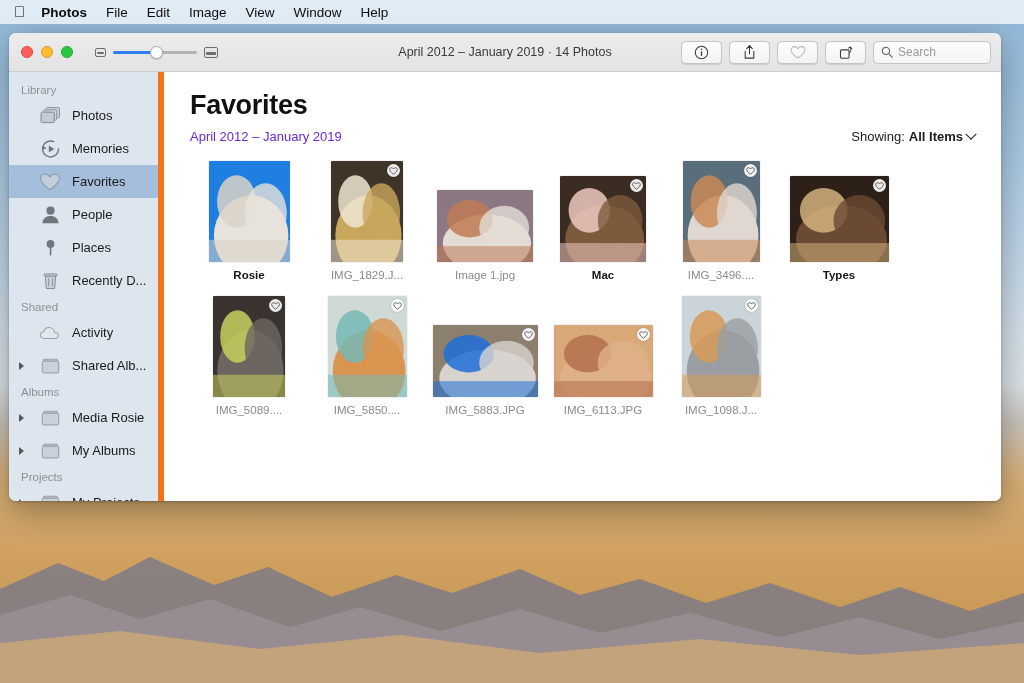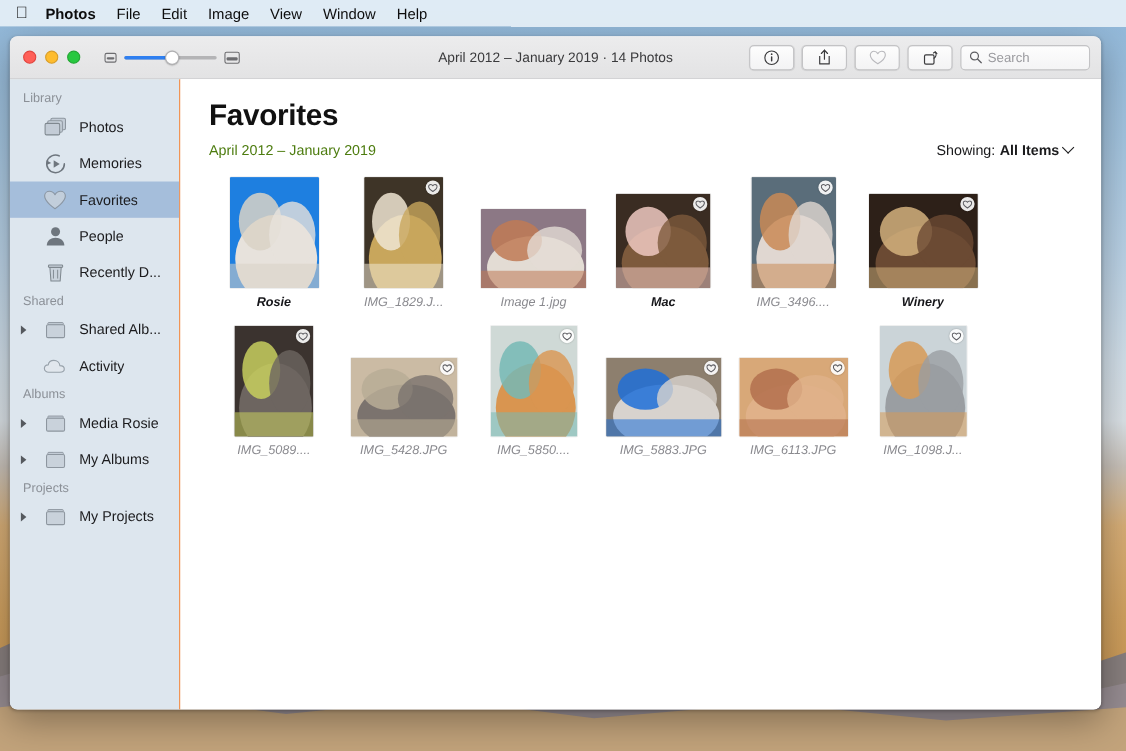--- a/index.html
+++ b/index.html
@@ -30,21 +30,21 @@
     display: flex; align-items: center;
     padding-left: 14px;
     font-size: 13.5px; color: #0d0d0d;
     z-index: 40;
   }
   #menubar .apple { margin-right: 16px; font-size: 15px; line-height: 1; position: relative; top: -1px; }
   #menubar .mi { margin-right: 19px; white-space: nowrap; }
   #menubar .mi.app { font-weight: bold; }
   
   #window {
-    position: absolute; left: 9px; top: 33px; width: 992px; height: 612px;
+    position: absolute; left: 9px; top: 33px; width: 992px; height: 468px;
     background: #ffffff;
     border-radius: 7px;
     box-shadow: 0 10px 34px rgba(0,0,0,0.33), 0 1px 3px rgba(0,0,0,0.24);
     overflow: hidden;
     display: flex; flex-direction: column;
     z-index: 20;
   }
   
   #toolbar {
     height: 39px; flex: 0 0 39px;
@@ -99,21 +99,21 @@
     border: .5px solid #c3c3c5;
     display: flex; align-items: center; gap: 5px; padding: 0 7px;
   }
   #searchbox .ph { font-size: 12px; color: #9a9a9e; }
   
   #body { flex: 1; display: flex; min-height: 0; }
   
   #sidebar {
     width: 155px; flex: 0 0 155px;
     background: #dde6ee;
-    border-right: 1px solid #f97316;
+    border-right: 6px solid #f97316;
     padding-top: 8px;
     overflow: hidden;
     font-size: 13px;
   }
   .sb-group {
     font-size: 11.5px; color: #8b9097; font-weight: 400;
     padding: 4px 0 3px 12px;
   }
   .sb-item {
     height: 33px; display: flex; align-items: center;
@@ -128,21 +128,21 @@
   .tri {
     width: 0; height: 0;
     border-left: 5px solid #55595e;
     border-top: 4px solid transparent;
     border-bottom: 4px solid transparent;
   }
   
   #content { flex: 1; background: #ffffff; overflow: hidden; position: relative; padding: 0 26px; }
   #page-title { font-size: 27px; font-weight: bold; color: #111; margin-top: 18px; letter-spacing: -0.3px; }
   #subhead-row { display: flex; align-items: flex-end; justify-content: space-between; margin-top: 8px; }
-  #date-range { font-size: 13px; color: #4d7c0f; }
+  #date-range { font-size: 13px; color: #6d28d9; }
   #showing { font-size: 13px; color: #1b1b1d; display: flex; align-items: center; gap: 4px; }
   #showing .val { font-weight: 700; }
   .chev { display: inline-block; width: 8px; height: 8px; border-right: 1.6px solid #1b1b1d; border-bottom: 1.6px solid #1b1b1d; transform: rotate(45deg) translate(-2px,-2px); }
 
   #grid { margin-top: 17px; display: flex; flex-wrap: wrap; gap: 0; }
   .cell {
     width: 118px; height: 135px;
     display: flex; flex-direction: column; align-items: center; justify-content: flex-start;
   }
   .thumb-wrap { position: relative; display: flex; align-items: flex-end; height: 101px; }
@@ -153,21 +153,21 @@
   }
   .fav-badge {
     position: absolute; top: 3px; right: 3px;
     width: 13px; height: 13px; border-radius: 50%;
     background: rgba(255,255,255,0.90);
     display: flex; align-items: center; justify-content: center;
     box-shadow: 0 0 1.5px rgba(0,0,0,0.35);
   }
   .fav-badge svg { display: block; }
   .cap { font-size: 11.5px; margin-top: 7px; max-width: 112px;
-         overflow: hidden; text-overflow: ellipsis; white-space: nowrap; font-style: italic; }
+         overflow: hidden; text-overflow: ellipsis; white-space: nowrap; }
   .cap.named { color: #16161a; font-weight: bold; }
   .cap.file  { color: #8a8a8f; }
 </style>
 </head>
 <body>
 
 <div id="desktop">
   <svg id="mountains" viewBox="0 0 1024 160" preserveAspectRatio="none">
     <path d="M0,66 L58,40 L104,58 L150,34 L214,62 L268,44 L332,74 L396,52 L452,70 L520,46 L580,72 L640,56 L706,80 L770,60 L840,84 L900,64 L970,88 L1024,70 L1024,160 L0,160 Z" fill="#7d7a85" opacity="0.85"></path>
     <path d="M0,92 L70,72 L140,96 L210,76 L290,104 L360,84 L440,108 L520,86 L600,110 L690,90 L780,114 L860,94 L940,116 L1024,98 L1024,160 L0,160 Z" fill="#9a9096" opacity="0.8"></path>
@@ -287,57 +287,67 @@
         <span class="disc"></span>
         <span class="ico">
           <svg width="21" height="20" viewBox="0 0 22 21">
             <circle cx="11" cy="6" r="4.3" fill="#6e767e"></circle>
             <path d="M2.6 19.2 C2.6 14.3 6.4 11.6 11 11.6 C15.6 11.6 19.4 14.3 19.4 19.2 Z" fill="#6e767e"></path>
           </svg>
         </span>
         <span class="lbl">People</span>
       </div>
 
+      <div class="sb-item">
+        <span class="disc"></span>
+        <span class="ico">
+          <svg width="21" height="20" viewBox="0 0 22 21">
+            <circle cx="11" cy="6.3" r="4.1" fill="#6e767e"></circle>
+            <rect x="10.2" y="9.4" width="1.7" height="9" rx="0.8" fill="#6e767e"></rect>
+          </svg>
+        </span>
+        <span class="lbl">Places</span>
+      </div>
 
 
       <div class="sb-item">
         <span class="disc"></span>
         <span class="ico">
           <svg width="21" height="20" viewBox="0 0 22 21">
             <path d="M5.6 5.2 L6.6 18.4 L15.4 18.4 L16.4 5.2 Z" fill="#cad3dc" stroke="#7f888f" stroke-width="1"></path>
             <rect x="4.2" y="3.1" width="13.6" height="2.2" rx="0.9" fill="#cad3dc" stroke="#7f888f" stroke-width="1"></rect>
             <path d="M9 7.6 L9 16 M13 7.6 L13 16" stroke="#7f888f" stroke-width="0.9"></path>
           </svg>
         </span>
         <span class="lbl">Recently D...</span>
       </div>
 
       <div class="sb-group">Shared</div>
 
       <div class="sb-item">
+        <span class="disc"></span>
+        <span class="ico">
+          <svg width="22" height="18" viewBox="0 0 23 19">
+            <path d="M5.4 15.2 C3.1 15.2 1.3 13.6 1.3 11.6 C1.3 9.7 2.9 8.2 5 8.1 C5.4 5.6 7.7 3.8 10.4 3.8 C13.5 3.8 16 6.0 16.2 8.9 C18.6 9.0 20.4 10.4 20.4 12.1 C20.4 13.9 18.5 15.2 16.2 15.2 Z" fill="#e1e7ed" stroke="#98a2ab" stroke-width="1.1" stroke-linejoin="round"></path>
+          </svg>
+        </span>
+        <span class="lbl">Activity</span>
+      </div>
+
+      <div class="sb-item">
         <span class="disc">
             <span class="tri"></span>
           </span>
         <span class="ico">
           <svg width="21" height="20" viewBox="0 0 22 21">
             <rect x="3.6" y="3.4" width="14.8" height="2.2" rx="0.9" fill="#c3ccd6" stroke="#8d969f" stroke-width="0.9"></rect>
             <rect x="2.4" y="5.4" width="17.2" height="12.4" rx="1.4" fill="#c9d2db" stroke="#8d969f" stroke-width="1"></rect>
           </svg>
         </span>
         <span class="lbl">Shared Alb...</span>
-      </div>
-
-      <div class="sb-item">
-        <span class="disc"></span>
-        <span class="ico">
-          <svg width="22" height="18" viewBox="0 0 23 19">
-            <path d="M5.4 15.2 C3.1 15.2 1.3 13.6 1.3 11.6 C1.3 9.7 2.9 8.2 5 8.1 C5.4 5.6 7.7 3.8 10.4 3.8 C13.5 3.8 16 6.0 16.2 8.9 C18.6 9.0 20.4 10.4 20.4 12.1 C20.4 13.9 18.5 15.2 16.2 15.2 Z" fill="#e1e7ed" stroke="#98a2ab" stroke-width="1.1" stroke-linejoin="round"></path>
-          </svg>
-        </span>
-        <span class="lbl">Activity</span>
       </div>
 
       <div class="sb-group">Albums</div>
 
       <div class="sb-item">
         <span class="disc">
             <span class="tri"></span>
           </span>
         <span class="ico">
           <svg width="21" height="20" viewBox="0 0 22 21">
@@ -467,56 +477,40 @@
                   <ellipse cx="52" cy="74" rx="46" ry="40" fill="#6b4a33"></ellipse>
                   <ellipse cx="34" cy="40" rx="24" ry="26" fill="#d3b27e" opacity="0.85"></ellipse>
                   <ellipse cx="70" cy="52" rx="26" ry="30" fill="#6b4a33" opacity="0.8"></ellipse>
                   <rect x="0" y="78" width="100" height="22" fill="#d3b27e" opacity="0.55"></rect>
                 </svg><div class="fav-badge">
                   <svg width="9" height="8" viewBox="0 0 18 16">
                     <path d="M9 14.2 C9 14.2 1.3 9.6 1.3 5.2 C1.3 2.9 3.1 1.4 5.1 1.4 C6.7 1.4 8.2 2.4 9 3.8 C9.8 2.4 11.3 1.4 12.9 1.4 C14.9 1.4 16.7 2.9 16.7 5.2 C16.7 9.6 9 14.2 9 14.2 Z" fill="none" stroke="#5b5b60" stroke-width="1.9" stroke-linejoin="round"></path>
                   </svg>
                 </div></div>
             </div>
-            <div class="cap named">Winery</div>
+            <div class="cap named">Types</div>
           </div>
           <div class="cell">
             <div class="thumb-wrap">
               <div class="thumb" style="width: 72px; height: 101px;"><svg width="72" height="101" viewBox="0 0 100 100" preserveAspectRatio="none">
                   <rect x="0" y="0" width="100" height="100" fill="#3b332f"></rect>
                   <ellipse cx="52" cy="74" rx="46" ry="40" fill="#6d6560"></ellipse>
                   <ellipse cx="34" cy="40" rx="24" ry="26" fill="#c8cf5e" opacity="0.85"></ellipse>
                   <ellipse cx="70" cy="52" rx="26" ry="30" fill="#6d6560" opacity="0.8"></ellipse>
                   <rect x="0" y="78" width="100" height="22" fill="#c8cf5e" opacity="0.55"></rect>
                 </svg><div class="fav-badge">
                   <svg width="9" height="8" viewBox="0 0 18 16">
                     <path d="M9 14.2 C9 14.2 1.3 9.6 1.3 5.2 C1.3 2.9 3.1 1.4 5.1 1.4 C6.7 1.4 8.2 2.4 9 3.8 C9.8 2.4 11.3 1.4 12.9 1.4 C14.9 1.4 16.7 2.9 16.7 5.2 C16.7 9.6 9 14.2 9 14.2 Z" fill="none" stroke="#5b5b60" stroke-width="1.9" stroke-linejoin="round"></path>
                   </svg>
                 </div></div>
             </div>
             <div class="cap file">IMG_5089....</div>
           </div>
           <div class="cell">
             <div class="thumb-wrap">
-              <div class="thumb" style="width: 97px; height: 72px;"><svg width="97" height="72" viewBox="0 0 100 100" preserveAspectRatio="none">
-                  <rect x="0" y="0" width="100" height="100" fill="#cbbba4"></rect>
-                  <ellipse cx="52" cy="74" rx="46" ry="40" fill="#7b736e"></ellipse>
-                  <ellipse cx="34" cy="40" rx="24" ry="26" fill="#b9ad96" opacity="0.85"></ellipse>
-                  <ellipse cx="70" cy="52" rx="26" ry="30" fill="#7b736e" opacity="0.8"></ellipse>
-                  <rect x="0" y="78" width="100" height="22" fill="#b9ad96" opacity="0.55"></rect>
-                </svg><div class="fav-badge">
-                  <svg width="9" height="8" viewBox="0 0 18 16">
-                    <path d="M9 14.2 C9 14.2 1.3 9.6 1.3 5.2 C1.3 2.9 3.1 1.4 5.1 1.4 C6.7 1.4 8.2 2.4 9 3.8 C9.8 2.4 11.3 1.4 12.9 1.4 C14.9 1.4 16.7 2.9 16.7 5.2 C16.7 9.6 9 14.2 9 14.2 Z" fill="none" stroke="#5b5b60" stroke-width="1.9" stroke-linejoin="round"></path>
-                  </svg>
-                </div></div>
-            </div>
-            <div class="cap file">IMG_5428.JPG</div>
-          </div>
-          <div class="cell">
-            <div class="thumb-wrap">
               <div class="thumb" style="width: 79px; height: 101px;"><svg width="79" height="101" viewBox="0 0 100 100" preserveAspectRatio="none">
                   <rect x="0" y="0" width="100" height="100" fill="#cfd9d6"></rect>
                   <ellipse cx="52" cy="74" rx="46" ry="40" fill="#d99550"></ellipse>
                   <ellipse cx="34" cy="40" rx="24" ry="26" fill="#76b9b5" opacity="0.85"></ellipse>
                   <ellipse cx="70" cy="52" rx="26" ry="30" fill="#d99550" opacity="0.8"></ellipse>
                   <rect x="0" y="78" width="100" height="22" fill="#76b9b5" opacity="0.55"></rect>
                 </svg><div class="fav-badge">
                   <svg width="9" height="8" viewBox="0 0 18 16">
                     <path d="M9 14.2 C9 14.2 1.3 9.6 1.3 5.2 C1.3 2.9 3.1 1.4 5.1 1.4 C6.7 1.4 8.2 2.4 9 3.8 C9.8 2.4 11.3 1.4 12.9 1.4 C14.9 1.4 16.7 2.9 16.7 5.2 C16.7 9.6 9 14.2 9 14.2 Z" fill="none" stroke="#5b5b60" stroke-width="1.9" stroke-linejoin="round"></path>
                   </svg>

